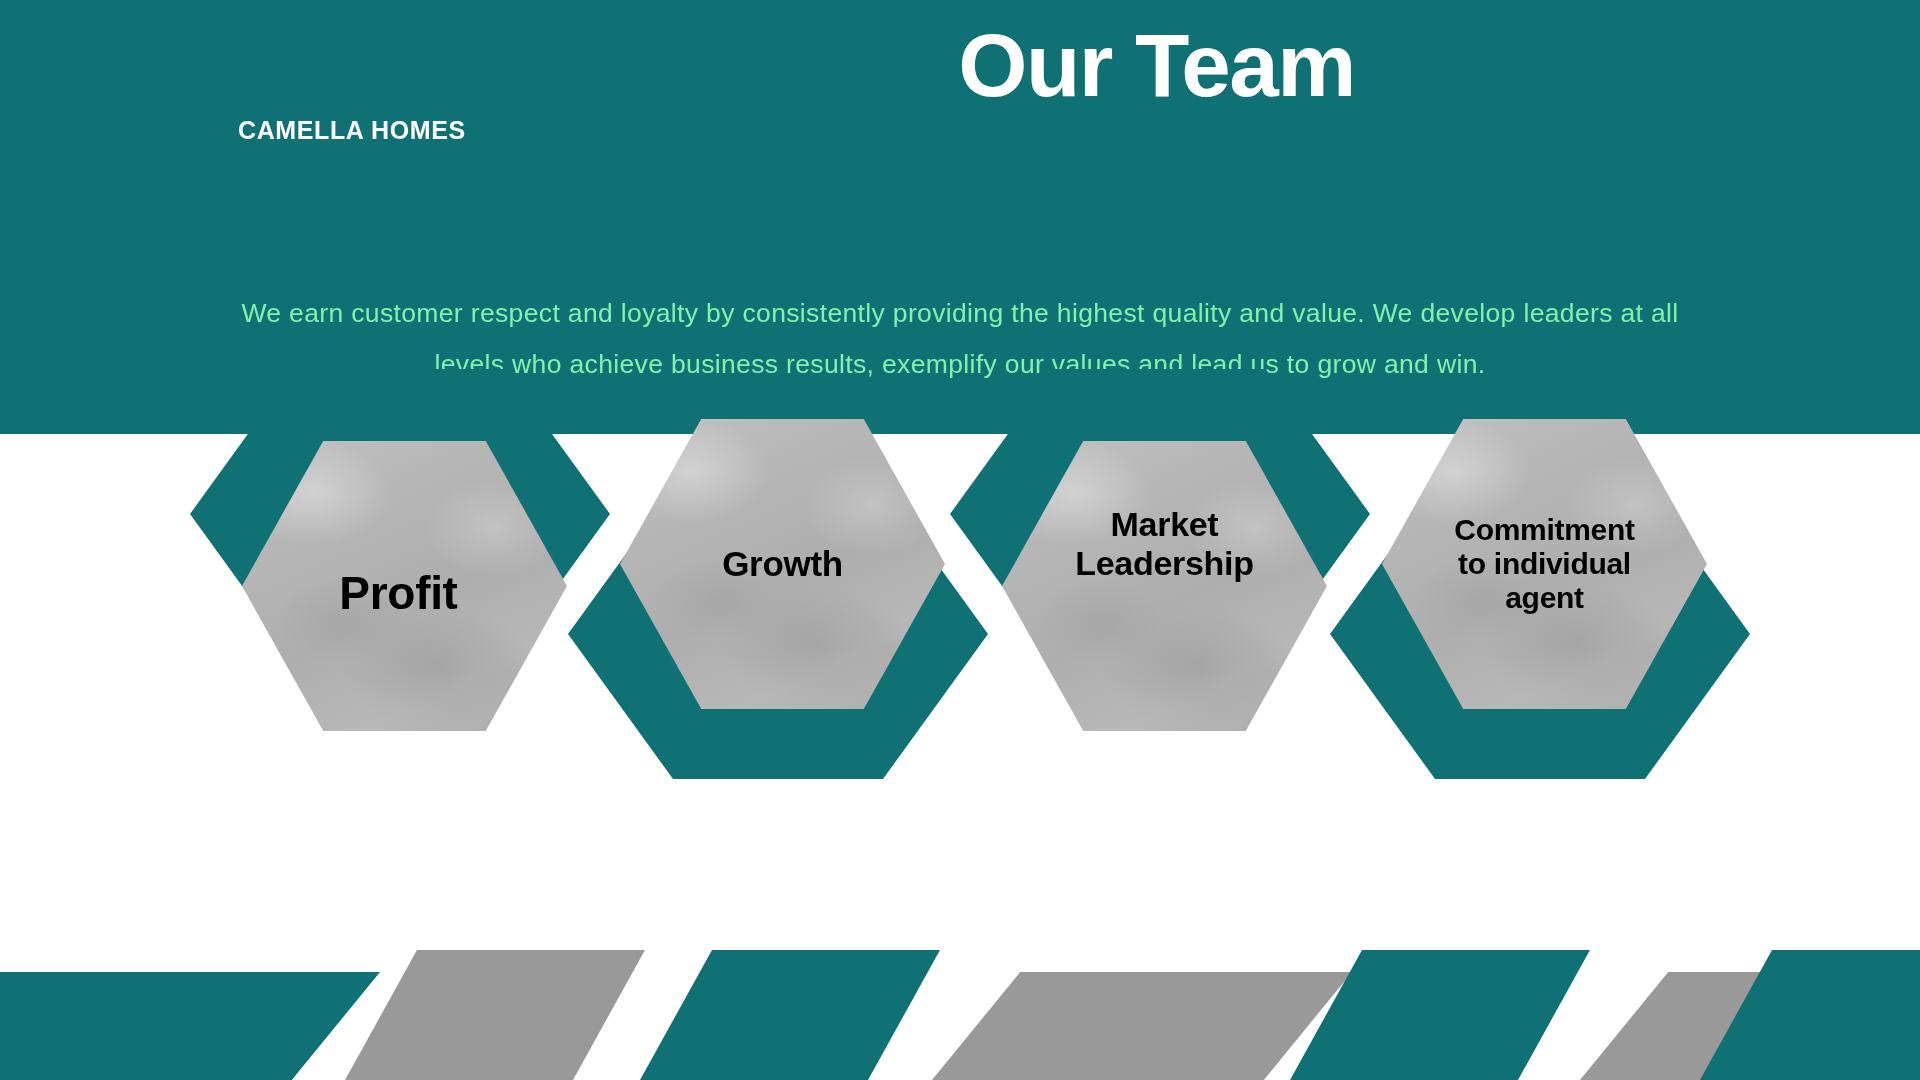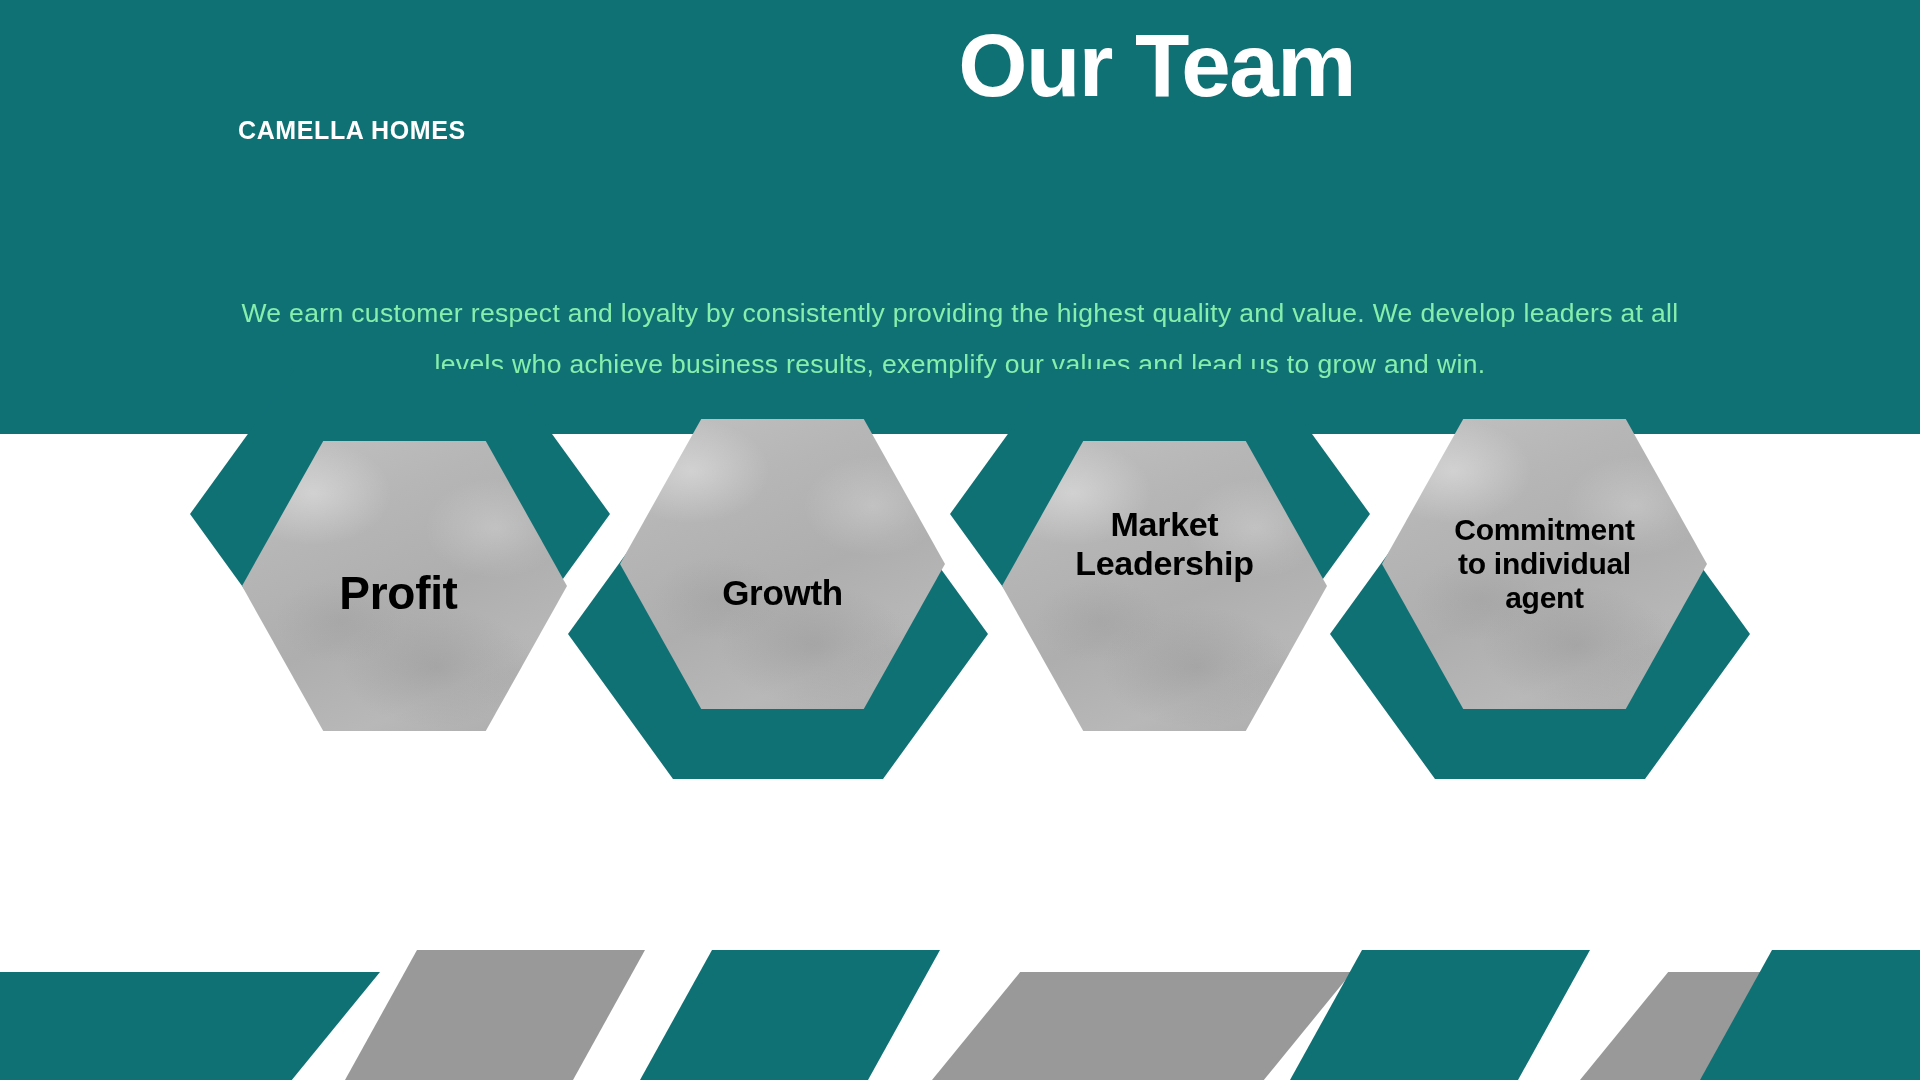--- a/index.html
+++ b/index.html
@@ -107,21 +107,21 @@
       <div class="hex-label" style="left:236px;top:7px;width:325px;height:304px;font-size:46px;">
         <div>
           <span class="nowrap">Profit</span>
         </div>
       </div>
     </div>
 
     <div class="hex-group">
       <div class="hex hex-back" style="left:568px;top:55px;width:420px;height:290px;"></div>
       <div class="hex hex-front" style="left:620px;top:-15px;width:325px;height:290px;"></div>
-      <div class="hex-label" style="left:620px;top:-15px;width:325px;height:290px;font-size:35px;margin-top:29px;">
+      <div class="hex-label" style="left:620px;top:-15px;width:325px;height:290px;font-size:35px;">
         <div>
           <span class="nowrap">Growth</span>
         </div>
       </div>
     </div>
 
     <div class="hex-group">
       <div class="hex hex-back" style="left:950px;top:-65px;width:420px;height:290px;"></div>
       <div class="hex hex-front" style="left:1002px;top:7px;width:325px;height:290px;"></div>
       <div class="hex-label" style="left:1002px;top:7px;width:325px;height:206px;font-size:34px;">

